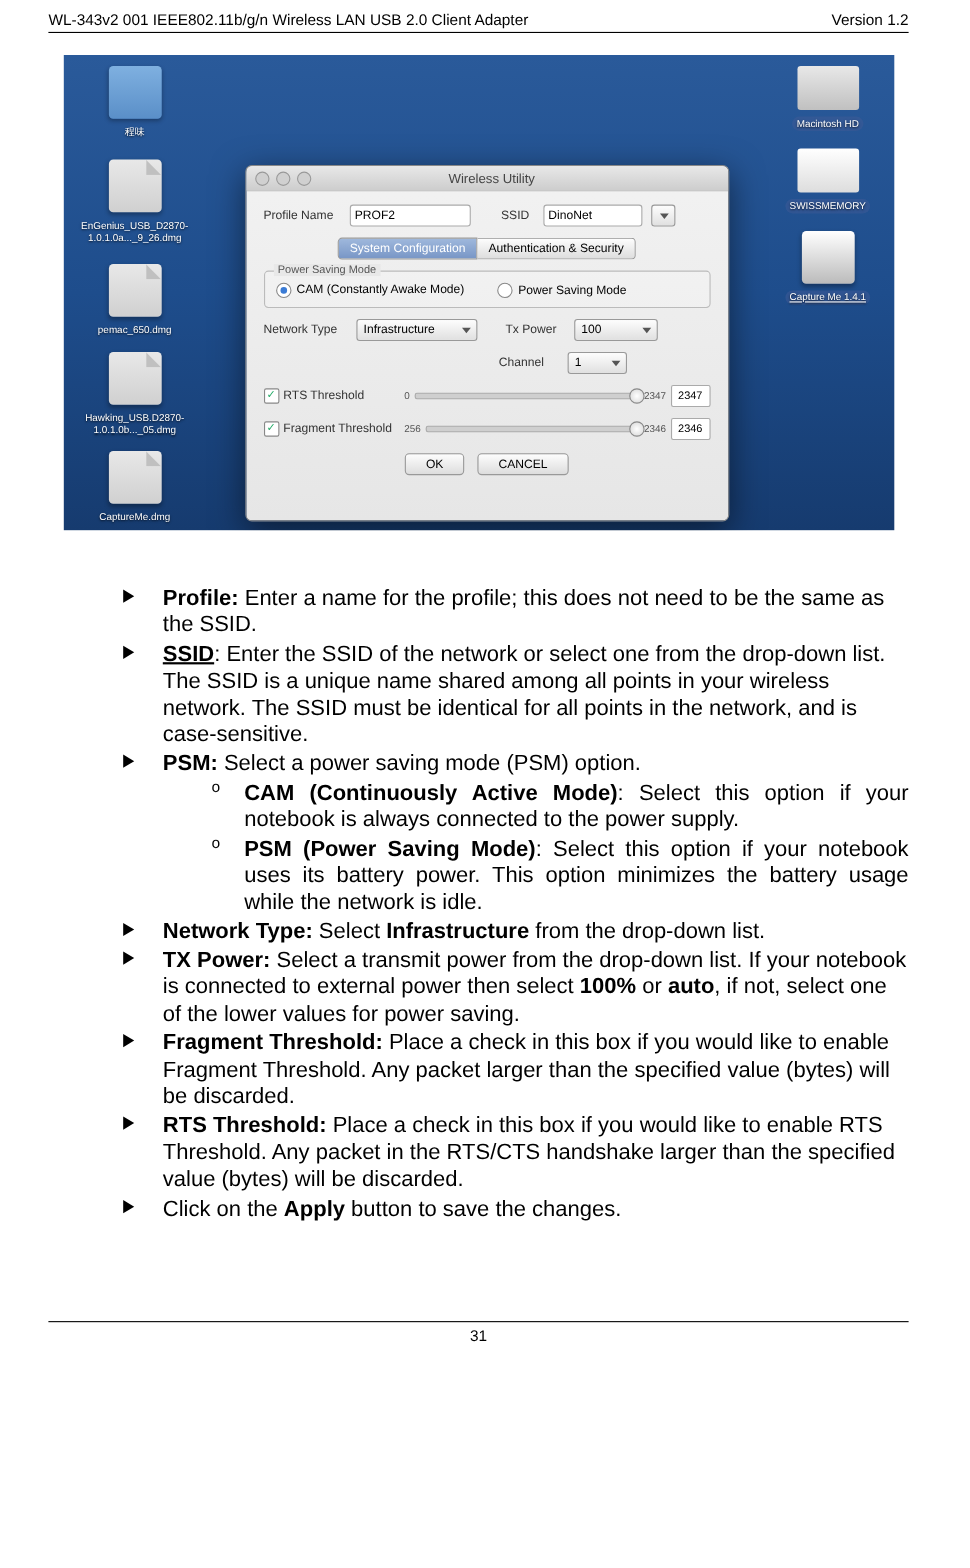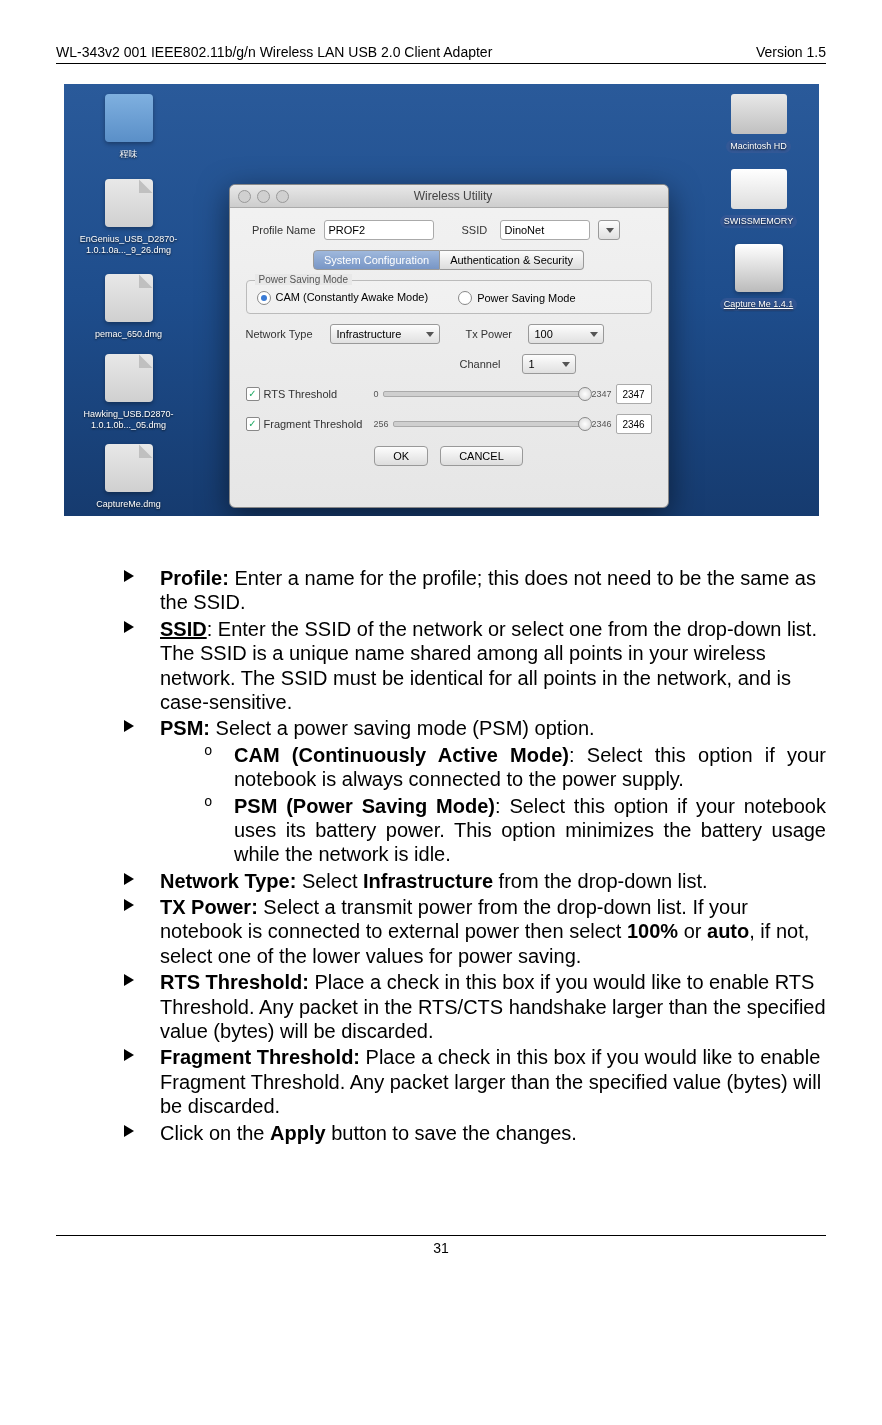--- a/index.html
+++ b/index.html
@@ -3,22 +3,21 @@
 <meta charset="utf-8">
 <style>
   body {
     margin: 0;
     font-family: Arial, Helvetica, sans-serif;
     background: #fff;
     width: 882px;
     color: #000;
   }
   .page {
-    padding: 10px 56px 20px 56px;
-    margin-top: 34px;
+    padding: 10px 56px 20px 44px;
   }
   .header-row {
     display: flex;
     justify-content: space-between;
     font-size: 14px;
     border-bottom: 1px solid #000;
     padding-bottom: 3px;
     margin-bottom: 20px;
   }
   .screenshot-wrap {
@@ -224,21 +223,21 @@
     margin-top: 90px;
   }
 </style>
 </head>
 <body>
 
 <div class="page">
 
   <div class="header-row">
     <span>WL-343v2 001 IEEE802.11b/g/n Wireless LAN USB 2.0 Client Adapter</span>
-    <span>Version 1.5</span>
+    <span>Version 1.2</span>
   </div>
 
   <div class="screenshot-wrap">
     <div class="screenshot">
 
       <div class="desktop-icon" style="top:10px;left:15px;">
         <div class="icon-img icon-folder"></div>
         <div class="icon-label">程味</div>
       </div>
       <div class="desktop-icon" style="top:95px;left:15px;">
@@ -276,21 +275,21 @@
           <div class="traffic">
             <div></div>
             <div></div>
             <div></div>
           </div>
           <div class="title-text">Wireless Utility</div>
           <div style="width:50px;"></div>
         </div>
         <div class="win-body">
           <div class="row">
-            <span class="label" style="width:70px;text-align:right;">Profile Name</span>
+            <span class="label" style="width:70px;">Profile Name</span>
             <div class="field w100">PROF2</div>
             <span class="label" style="margin-left:20px;width:30px;">SSID</span>
             <div class="field w80">DinoNet</div>
             <div class="select" style="width:8px;padding:0 6px;"></div>
           </div>
           <div class="segtabs">
             <div class="segbtn active">System Configuration</div>
             <div class="segbtn">Authentication &amp; Security</div>
           </div>
           <div class="groupbox">
@@ -367,24 +366,24 @@
           </li>
         </ul>
       </li>
       <li>
         <b>Network Type:</b><span> Select </span><b>Infrastructure</b><span> from the drop-down list.</span>
       </li>
       <li class="just">
         <b>TX Power:</b><span> Select a transmit power from the drop-down list. If your notebook is connected to external power then select </span><b>100%</b><span> or </span><b>auto</b><span>, if not, select one of the lower values for power saving.</span>
       </li>
       <li class="just">
+        <b>Fragment Threshold:</b><span> Place a check in this box if you would like to enable Fragment Threshold. Any packet larger than the specified value (bytes) will be discarded.</span>
+      </li>
+      <li class="just">
         <b>RTS Threshold:</b><span> Place a check in this box if you would like to enable RTS Threshold. Any packet in the RTS/CTS handshake larger than the specified value (bytes) will be discarded.</span>
-      </li>
-      <li class="just">
-        <b>Fragment Threshold:</b><span> Place a check in this box if you would like to enable Fragment Threshold. Any packet larger than the specified value (bytes) will be discarded.</span>
       </li>
       <li>
         <span>Click on the </span><b>Apply</b><span> button to save the changes.</span>
       </li>
     </ul>
   </div>
 
   <div class="footer">
     <span>31</span>
   </div>

